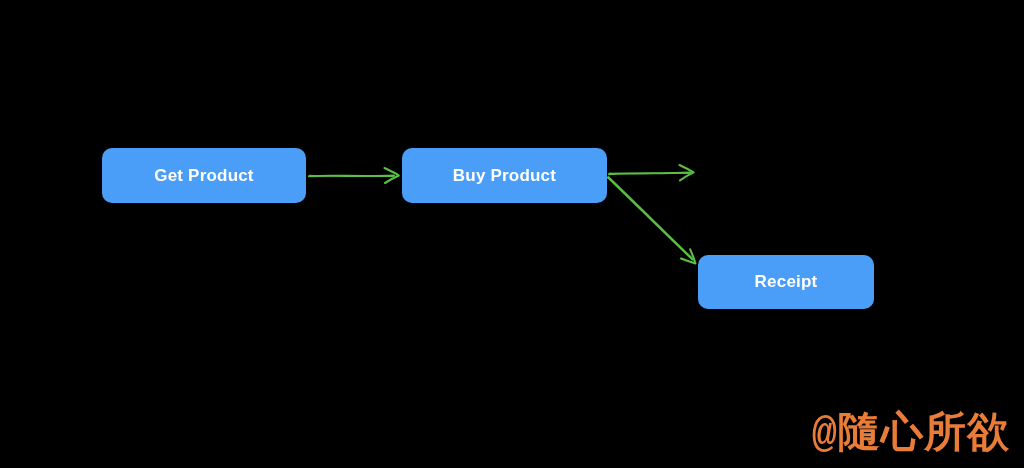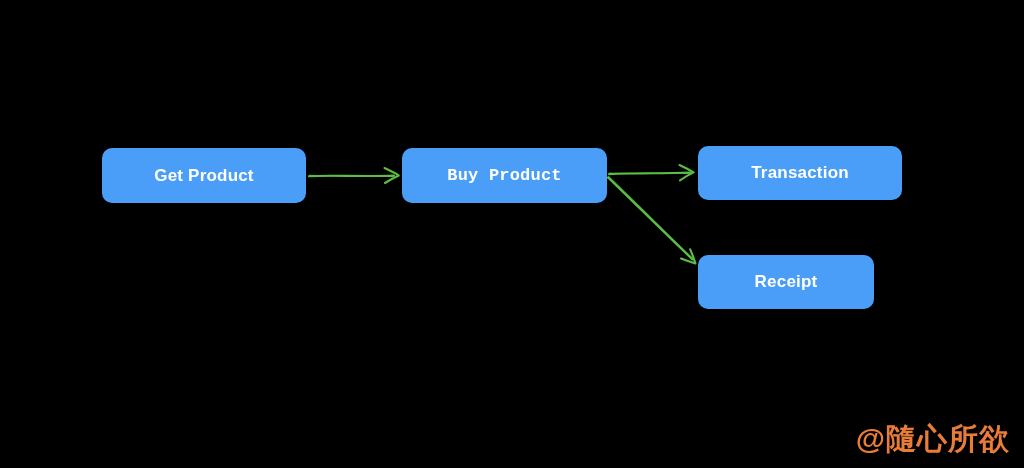--- a/index.html
+++ b/index.html
@@ -25,21 +25,21 @@
     border-radius: 10px;
     color: var(--node-text);
     font-size: 17px;
     font-weight: bold;
     display: flex;
     align-items: center;
     justify-content: center;
     letter-spacing: 0.2px;
   }
   .node-get-product  { left: 102px; top: 148px; width: 204px; height: 55px; }
-  .node-buy-product  { left: 402px; top: 148px; width: 205px; height: 55px; font-family: Liberation Mono, monospace; }
+  .node-buy-product  { left: 402px; top: 148px; width: 205px; height: 55px; }
   .node-transaction  { left: 698px; top: 146px; width: 204px; height: 54px; }
   .node-receipt      { left: 698px; top: 255px; width: 176px; height: 54px; }
   .edges-svg {
     position: absolute;
     left: 0; top: 0;
     width: 1024px; height: 468px;
     pointer-events: none;
   }
   .edges-svg path {
     fill: none;
@@ -47,24 +47,24 @@
     stroke-width: 2.1;
     stroke-linecap: round;
     stroke-linejoin: round;
   }
   .edges-svg path.jitter { stroke-width: 1.4; opacity: 0.85; }
   .watermark {
     position: absolute;
     right: 14px;
     bottom: 8px;
     color: var(--watermark);
-    font-size: 30px;
+    font-size: 42px;
     font-weight: bold;
     letter-spacing: 1px;
-    font-family: Liberation Sans, sans-serif;
+    font-family: Liberation Mono, monospace;
   }
 </style>
 </head>
 <body>
 
 <div class="canvas">
 
   <svg class="edges-svg" viewBox="0 0 1024 468">
 
     <g>
@@ -87,23 +87,20 @@
   </svg>
 
   <div class="node node-get-product">
     <span>Get Product</span>
   </div>
 
   <div class="node node-buy-product">
     <span>Buy Product</span>
   </div>
 
-  <div class="node node-transaction">
-    <span>Transaction</span>
-  </div>
 
   <div class="node node-receipt">
     <span>Receipt</span>
   </div>
 
   <div class="watermark">@隨心所欲</div>
 
 </div>
 
 </body></html>

